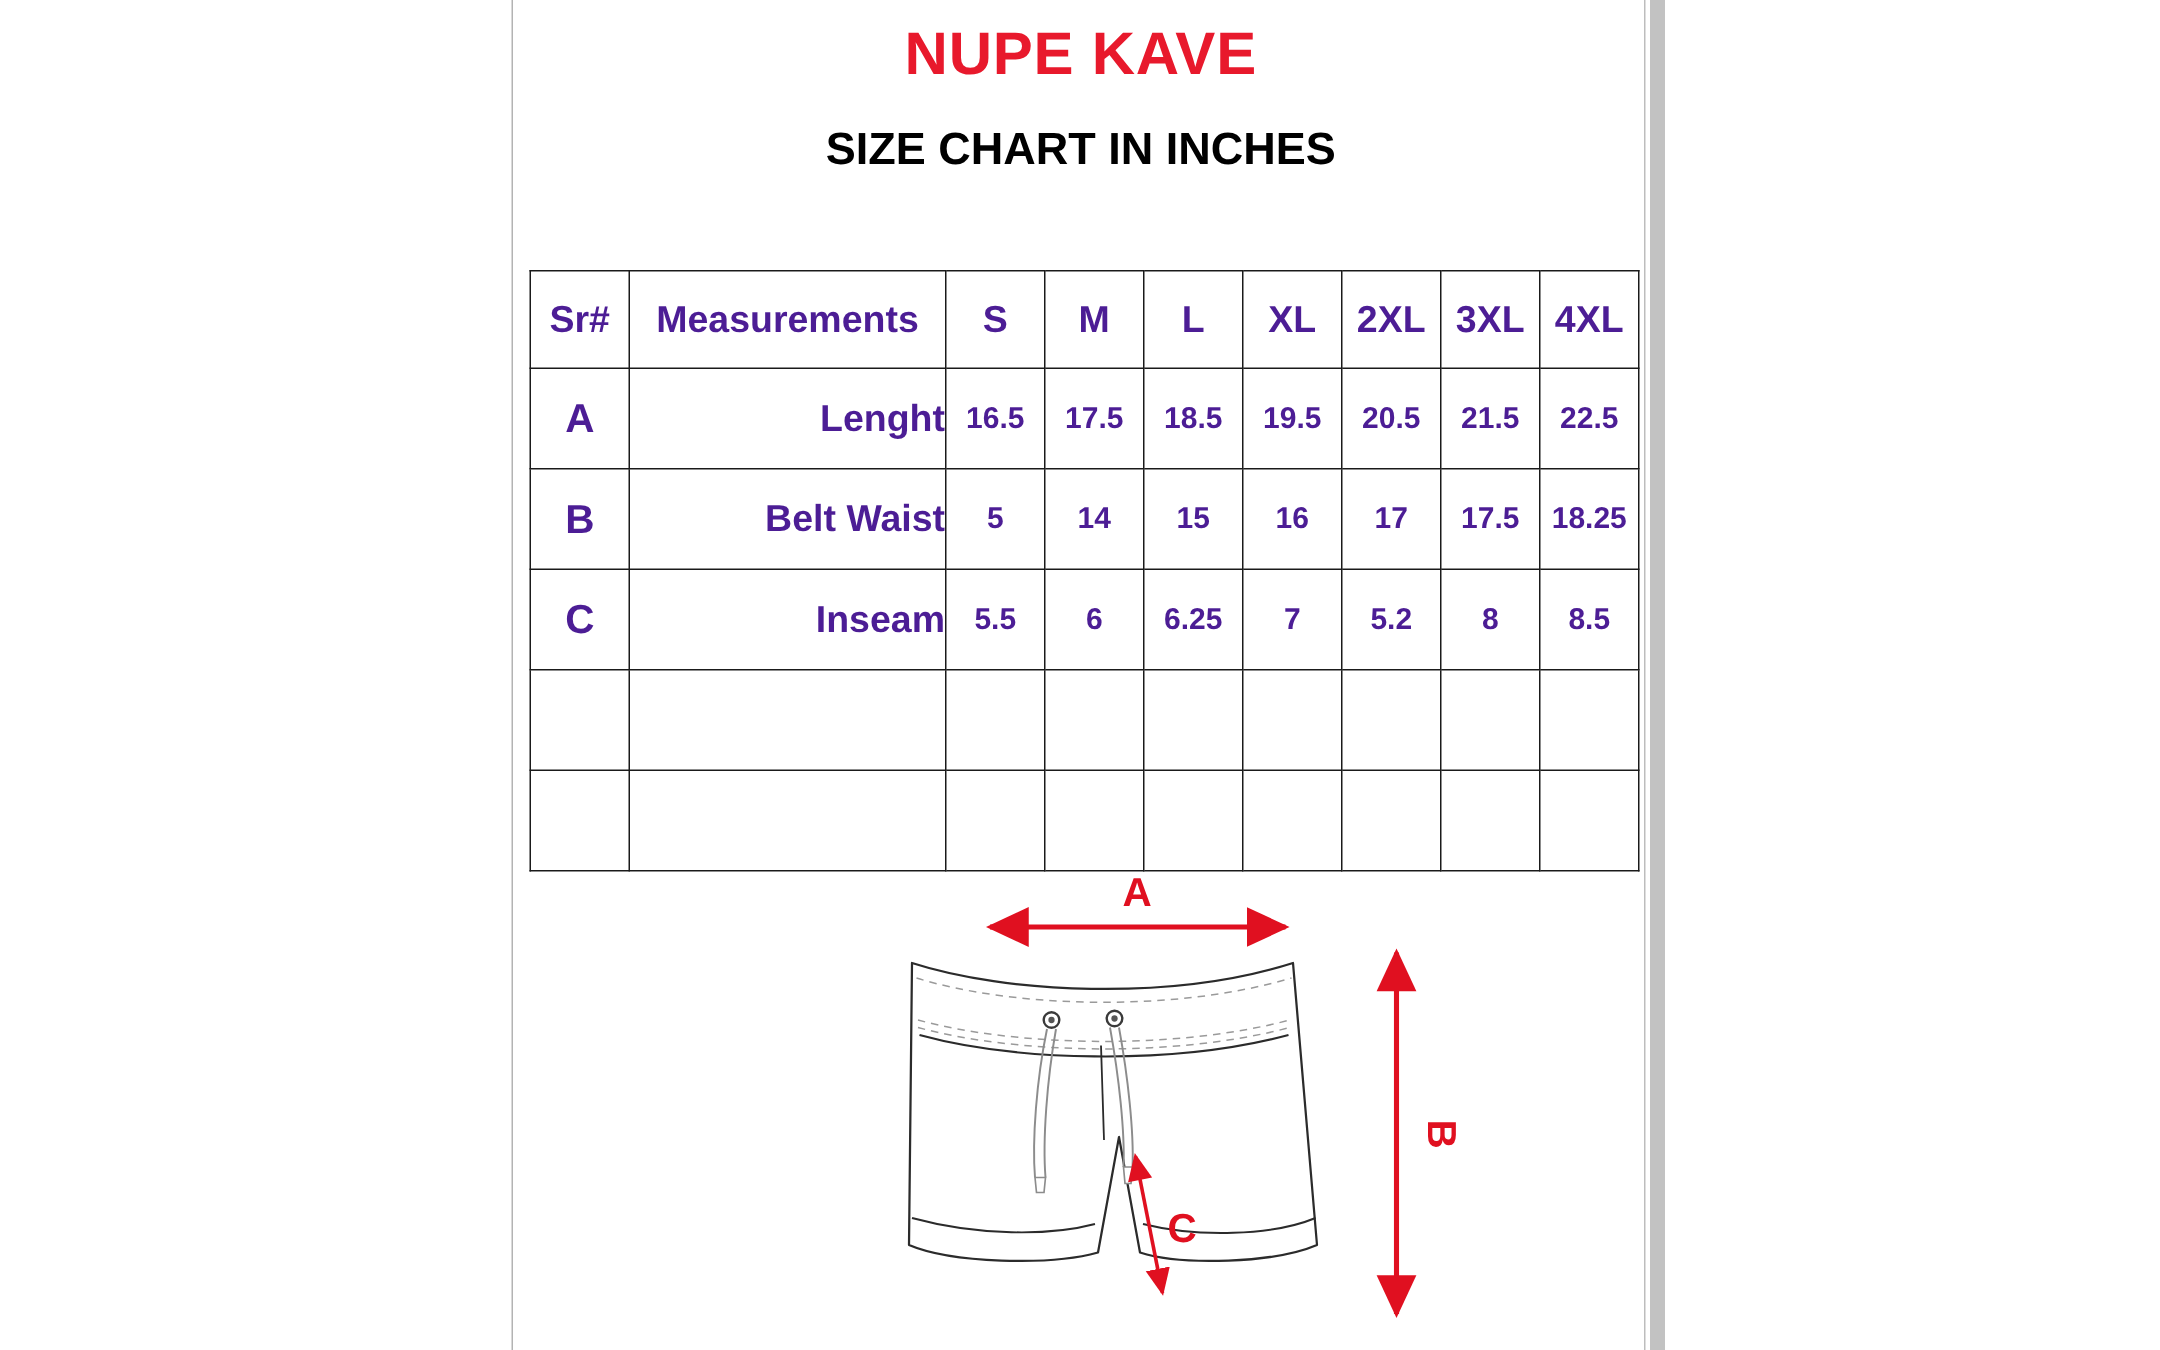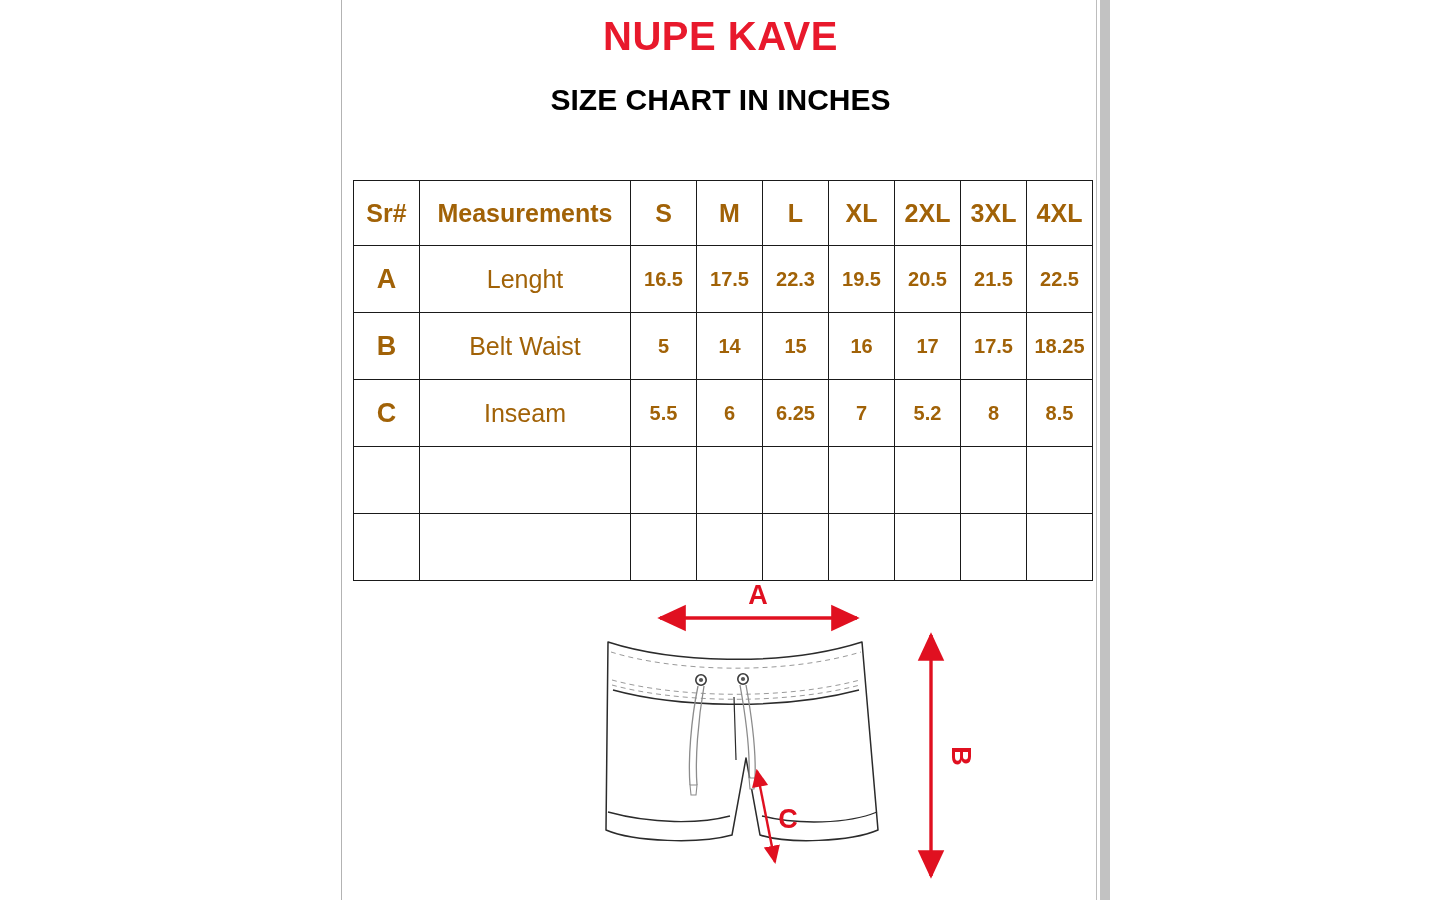--- a/index.html
+++ b/index.html
@@ -76,42 +76,43 @@
     position: absolute;
     left: 353px;
     top: 180px;
     border-collapse: collapse;
     table-layout: fixed;
   }
   .size-table td, .size-table th {
     border: 1.6px solid #1a1a1a;
     text-align: center;
     vertical-align: middle;
-    color: #a16207;
+    color: #4c1d95;
     padding: 0;
   }
   .size-table thead th {
     height: 64px;
     font-size: 25px;
     font-weight: bold;
   }
   .size-table tbody td {
     height: 66px;
   }
   .col-sr    { width: 66px; }
   .col-meas  { width: 211px; }
   .col-size  { width: 66px; }
 
   td.cell-sr {
     font-size: 27px;
     font-weight: bold;
   }
   td.cell-meas {
     font-size: 25px;
-    font-weight: normal;
+    font-weight: bold;
+    text-align: right;
   }
   td.cell-val {
     font-size: 20px;
     font-weight: bold;
   }
   tbody tr.empty-row td { height: 66px; }
 
   th.head-meas { font-size: 25px; }
   th.head-size { font-size: 26px; }
 
@@ -171,21 +172,21 @@
         <th class="head-size">3XL</th>
         <th class="head-size">4XL</th>
       </tr>
     </thead>
     <tbody>
       <tr>
         <td class="cell-sr">A</td>
         <td class="cell-meas">Lenght</td>
         <td class="cell-val">16.5</td>
         <td class="cell-val">17.5</td>
-        <td class="cell-val">22.3</td>
+        <td class="cell-val">18.5</td>
         <td class="cell-val">19.5</td>
         <td class="cell-val">20.5</td>
         <td class="cell-val">21.5</td>
         <td class="cell-val">22.5</td>
       </tr>
       <tr>
         <td class="cell-sr">B</td>
         <td class="cell-meas">Belt Waist</td>
         <td class="cell-val">5</td>
         <td class="cell-val">14</td>

